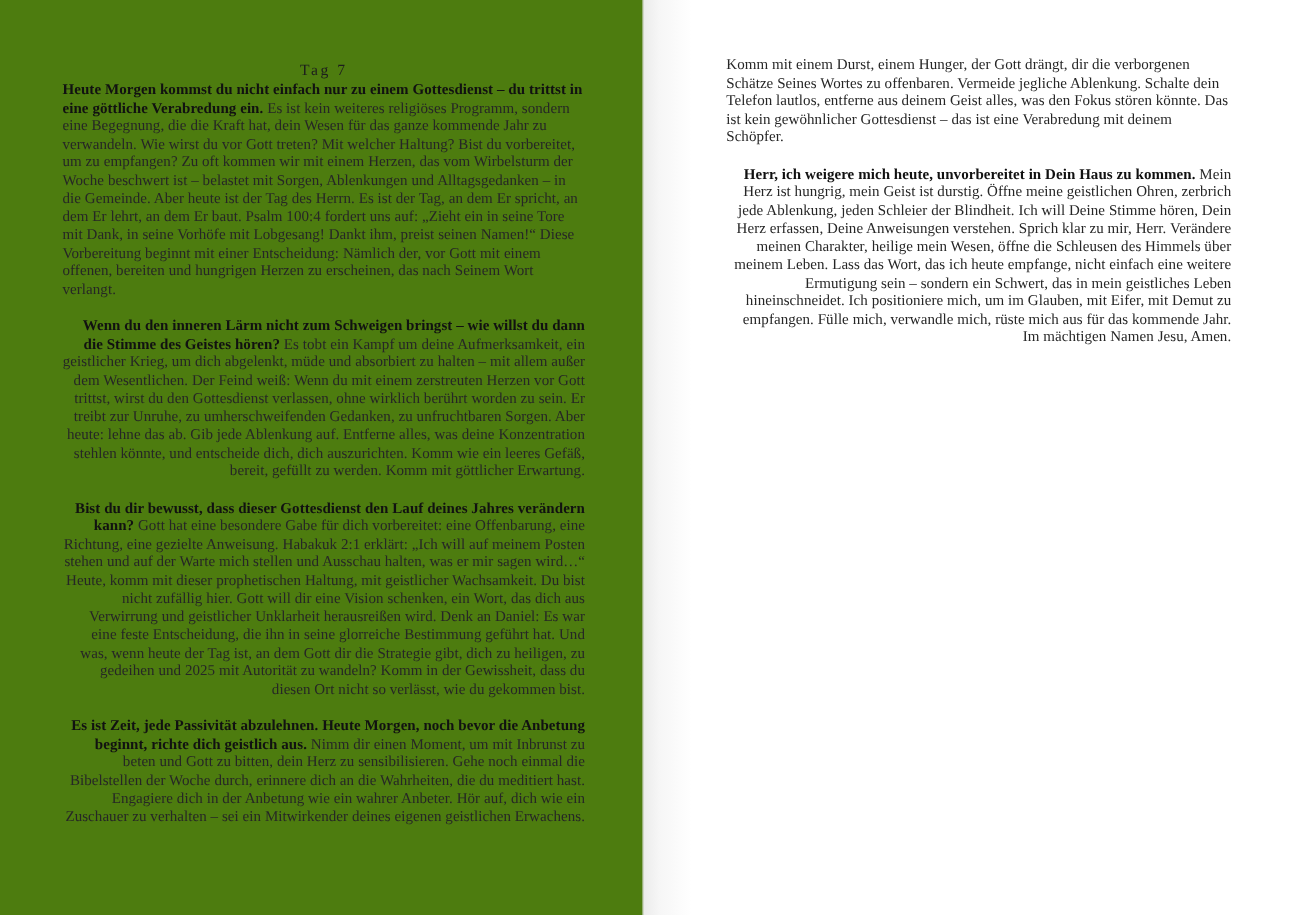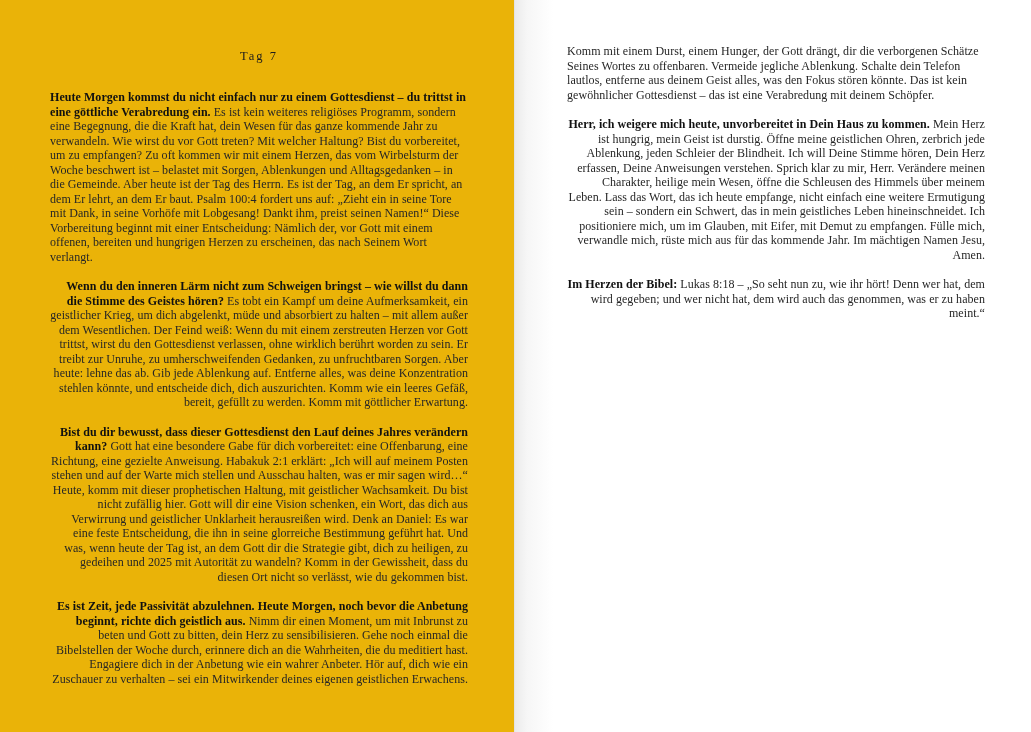--- a/index.html
+++ b/index.html
@@ -19,26 +19,26 @@
   .page {
     position: absolute;
     top: 0;
     height: 732px;
     box-sizing: border-box;
   }
   .page-left {
     left: 0;
     width: 515px;
     padding: 49px 47px 20px 50px;
-    background: #eab308;
+    background: #4d7c0f;
   }
   .page-right {
     left: 515px;
     width: 516px;
-    padding: 44px 46px 20px 52px;
+    padding: 44px 46px 20px 66px;
     background: linear-gradient(to right, #ebebeb 0px, #f6f6f6 12px, #ffffff 38px);
   }
   .gutter-edge {
     position: absolute;
     left: 514px;
     top: 0;
     width: 1px;
     height: 732px;
     background: #e3e3e3;
   }
@@ -52,21 +52,20 @@
   .title {
     text-align: center;
     font-family: "DejaVu Serif", serif;
     font-weight: bold;
     font-size: 14.5px;
     letter-spacing: 0.8px;
     color: #0f0f0f;
     margin: 17px 0 0 0;
   }
   .body-copy {
-    margin-top: 26px;
   }
   .para {
     font-size: 12px;
     line-height: 14.5px;
     letter-spacing: 0.05px;
     margin: 0;
     text-align: left;
   }
   .para + .para {
     margin-top: 15px;
@@ -89,19 +88,18 @@
       <p class="para"><span class="lead">Wenn du den inneren Lärm nicht zum Schweigen bringst – wie willst du dann die Stimme des Geistes hören?</span> <span>Es tobt ein Kampf um deine Aufmerksamkeit, ein geistlicher Krieg, um dich abgelenkt, müde und absorbiert zu halten – mit allem außer dem Wesentlichen. Der Feind weiß: Wenn du mit einem zerstreuten Herzen vor Gott trittst, wirst du den Gottesdienst verlassen, ohne wirklich berührt worden zu sein. Er treibt zur Unruhe, zu umherschweifenden Gedanken, zu unfruchtbaren Sorgen. Aber heute: lehne das ab. Gib jede Ablenkung auf. Entferne alles, was deine Konzentration stehlen könnte, und entscheide dich, dich auszurichten. Komm wie ein leeres Gefäß, bereit, gefüllt zu werden. Komm mit göttlicher Erwartung.</span></p>
       <p class="para"><span class="lead">Bist du dir bewusst, dass dieser Gottesdienst den Lauf deines Jahres verändern kann?</span> <span>Gott hat eine besondere Gabe für dich vorbereitet: eine Offenbarung, eine Richtung, eine gezielte Anweisung. Habakuk 2:1 erklärt: „Ich will auf meinem Posten stehen und auf der Warte mich stellen und Ausschau halten, was er mir sagen wird…“ Heute, komm mit dieser prophetischen Haltung, mit geistlicher Wachsamkeit. Du bist nicht zufällig hier. Gott will dir eine Vision schenken, ein Wort, das dich aus Verwirrung und geistlicher Unklarheit herausreißen wird. Denk an Daniel: Es war eine feste Entscheidung, die ihn in seine glorreiche Bestimmung geführt hat. Und was, wenn heute der Tag ist, an dem Gott dir die Strategie gibt, dich zu heiligen, zu gedeihen und 2025 mit Autorität zu wandeln? Komm in der Gewissheit, dass du diesen Ort nicht so verlässt, wie du gekommen bist.</span></p>
       <p class="para"><span class="lead">Es ist Zeit, jede Passivität abzulehnen. Heute Morgen, noch bevor die Anbetung beginnt, richte dich geistlich aus.</span> <span>Nimm dir einen Moment, um mit Inbrunst zu beten und Gott zu bitten, dein Herz zu sensibilisieren. Gehe noch einmal die Bibelstellen der Woche durch, erinnere dich an die Wahrheiten, die du meditiert hast. Engagiere dich in der Anbetung wie ein wahrer Anbeter. Hör auf, dich wie ein Zuschauer zu verhalten – sei ein Mitwirkender deines eigenen geistlichen Erwachens.</span></p>
     </div>
   </div>
 
   <div class="page page-right">
     <div class="body-copy" style="margin-top:0;">
       <p class="para"><span class="lead"></span><span>Komm mit einem Durst, einem Hunger, der Gott drängt, dir die verborgenen Schätze Seines Wortes zu offenbaren. Vermeide jegliche Ablenkung. Schalte dein Telefon lautlos, entferne aus deinem Geist alles, was den Fokus stören könnte. Das ist kein gewöhnlicher Gottesdienst – das ist eine Verabredung mit deinem Schöpfer.</span></p>
       <p class="para"><span class="lead">Herr, ich weigere mich heute, unvorbereitet in Dein Haus zu kommen.</span> <span>Mein Herz ist hungrig, mein Geist ist durstig. Öffne meine geistlichen Ohren, zerbrich jede Ablenkung, jeden Schleier der Blindheit. Ich will Deine Stimme hören, Dein Herz erfassen, Deine Anweisungen verstehen. Sprich klar zu mir, Herr. Verändere meinen Charakter, heilige mein Wesen, öffne die Schleusen des Himmels über meinem Leben. Lass das Wort, das ich heute empfange, nicht einfach eine weitere Ermutigung sein – sondern ein Schwert, das in mein geistliches Leben hineinschneidet. Ich positioniere mich, um im Glauben, mit Eifer, mit Demut zu empfangen. Fülle mich, verwandle mich, rüste mich aus für das kommende Jahr. Im mächtigen Namen Jesu, Amen.</span></p>
-      <p class="para"><span class="lead">Im Herzen der Bibel:</span> <span>Lukas 8:18 – „So seht nun zu, wie ihr hört! Denn wer hat, dem wird gegeben; und wer nicht hat, dem wird auch das genommen, was er zu haben meint.“</span></p>
     </div>
   </div>
 
   <div class="gutter-edge"></div>
 
 </div>
 
 </body></html>

